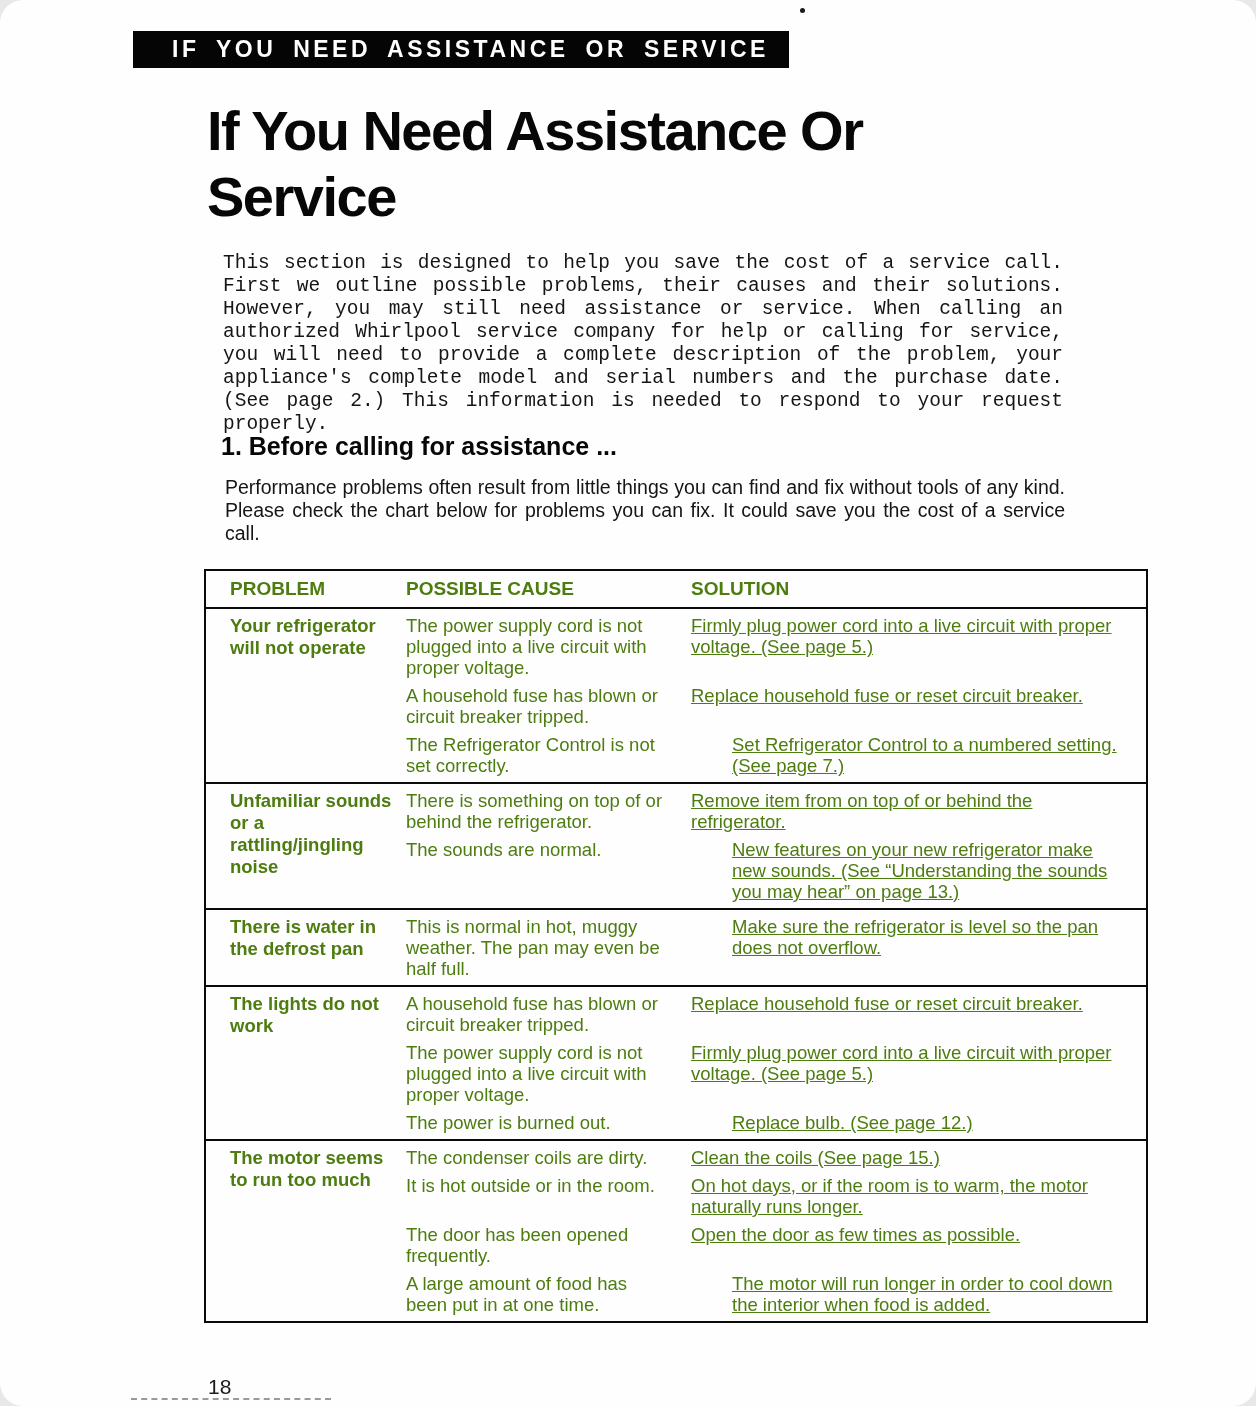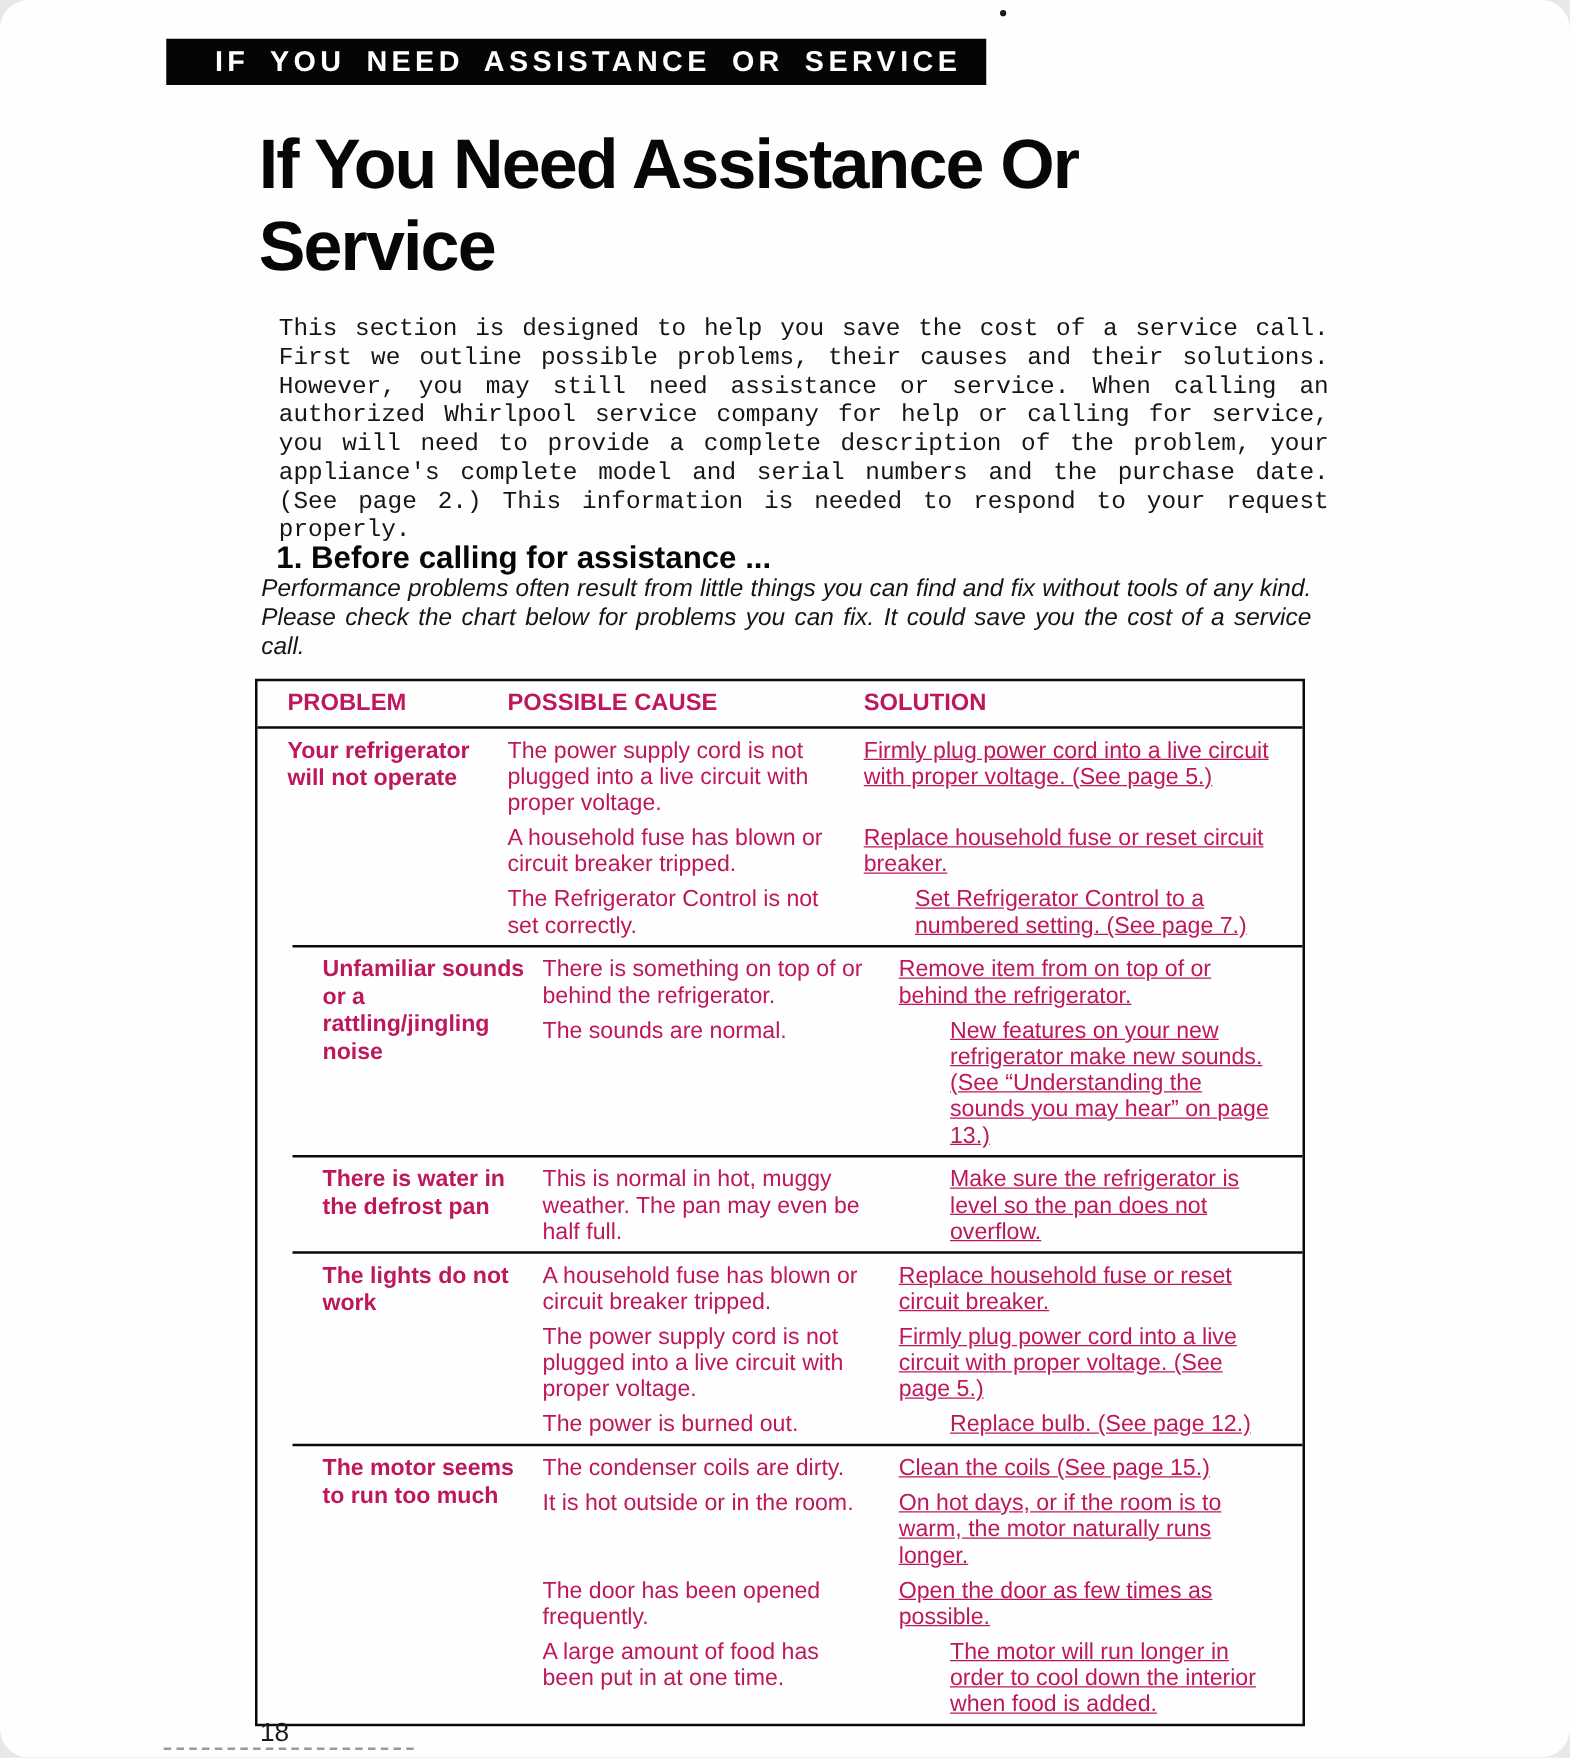--- a/index.html
+++ b/index.html
@@ -59,43 +59,43 @@
     position: absolute;
     left: 209px; top: 420px;
     font-size: 25px;
     font-weight: bold;
     color: #070707;
   }
   .section-body { left: 209px; top: 460px; }
 
   .ttable {
     position: absolute;
-    left: 204px; top: 543px;
-    width: 840px;
+    left: 204px; top: 569px;
+    width: 944px;
     border: 2px solid #0a0a0a;
     box-sizing: border-box;
     font-size: 18.5px;
     line-height: 21px;
-    color: #be185d;
+    color: #4d7c0f;
   }
   .thead {
     display: grid;
     grid-template-columns: 200px 285px 1fr;
     border-bottom: 2px solid #0a0a0a;
     font-weight: bold;
     font-size: 19px;
     padding: 7px 0 8px 0;
   }
   .thead .h1 { padding-left: 24px; }
   .trow {
     display: grid;
     grid-template-columns: 200px 1fr;
     padding: 6px 0 3px 0;
   }
-  .trow + .trow { border-top: 2px solid #0a0a0a; margin-left: 28px; }
+  .trow + .trow { border-top: 2px solid #0a0a0a; }
   .problem-cell {
     font-weight: bold;
     padding-left: 24px;
     padding-right: 10px;
     line-height: 22px;
   }
   .pairs { }
   .pair {
     display: grid;
     grid-template-columns: 285px 1fr;
@@ -128,21 +128,21 @@
     <span>IF YOU NEED ASSISTANCE OR SERVICE</span>
   </div>
   <div class="artifact-dot"></div>
 
   <h1 class="title" style="margin:0;">If You Need Assistance Or Service</h1>
 
   <p class="para intro" style="margin:0;">This section is designed to help you save the cost of a service call. First we outline possible problems, their causes and their solutions. However, you may still need assistance or service. When calling an authorized Whirlpool service company for help or calling for service, you will need to provide a complete description of the problem, your appliance's complete model and serial numbers and the purchase date. (See page 2.) This information is needed to respond to your request properly.</p>
 
   <h2 class="section-heading" style="margin:12px;">1. Before calling for assistance ...</h2>
 
-  <p class="para section-body" style="margin:0;font-style:italic;">Performance problems often result from little things you can find and fix without tools of any kind. Please check the chart below for problems you can fix. It could save you the cost of a service call.</p>
+  <p class="para section-body" style="margin:16px;">Performance problems often result from little things you can find and fix without tools of any kind. Please check the chart below for problems you can fix. It could save you the cost of a service call.</p>
 
   <div class="ttable">
 
     <div class="thead">
       <div class="h1">PROBLEM</div>
       <div class="h2">POSSIBLE CAUSE</div>
       <div class="h3">SOLUTION</div>
     </div>
 
     <div class="trow">

